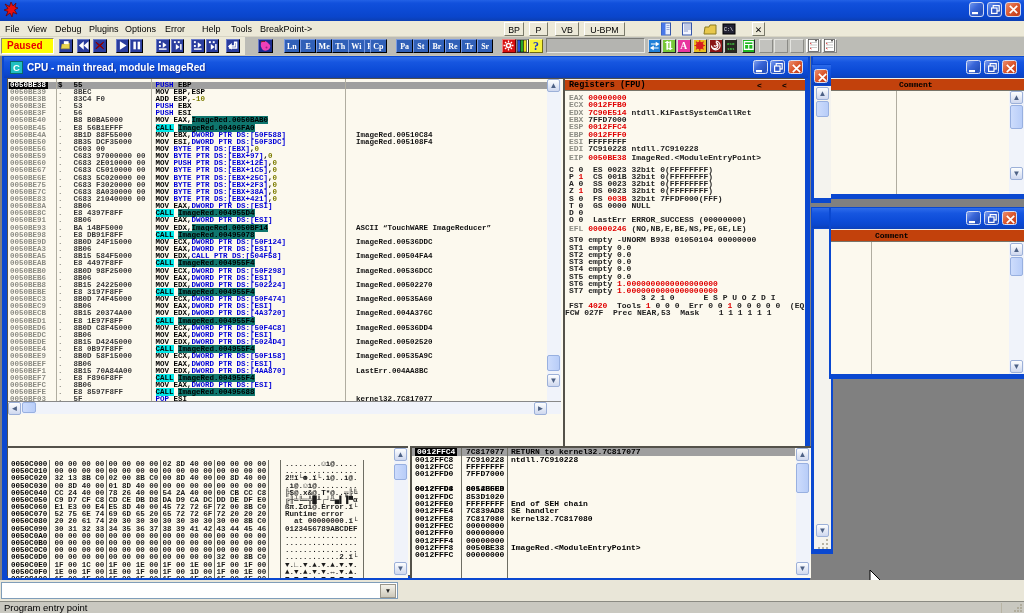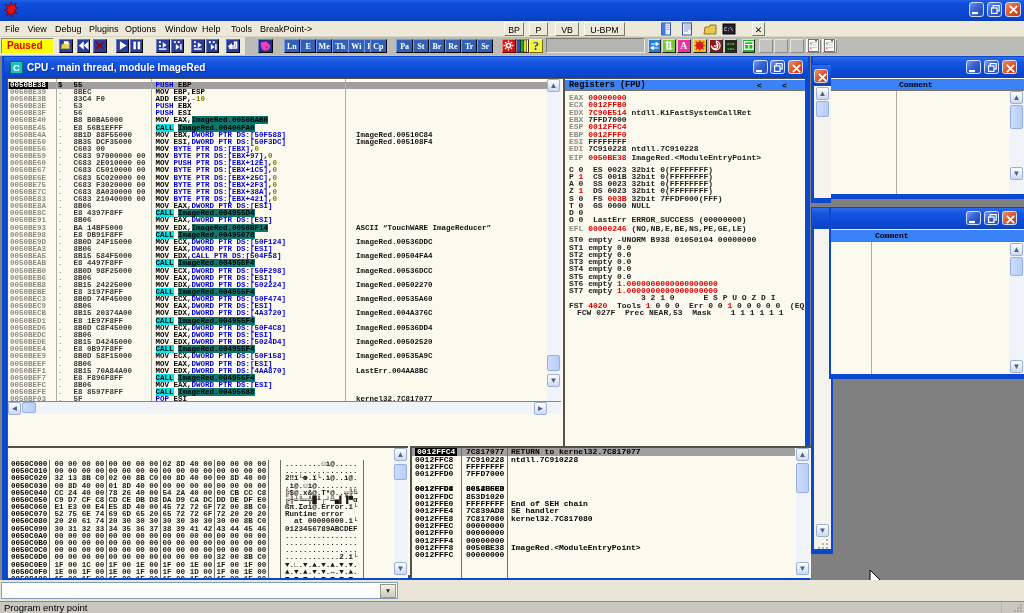--- a/index.html
+++ b/index.html
@@ -16,21 +16,21 @@
 #tbar{left:0;top:37px;width:1024px;height:19px;background:#ece9d8;border-bottom:1px solid #c8c5b4}
 #paused{position:absolute;left:1px;top:1px;width:53px;height:16px;background:#ffff00;border:1px solid;border-color:#8a8878 #fff #fff #8a8878;color:#e80000;font:bold 10px/14px "Liberation Sans",sans-serif;padding-left:5px}
 .tb{position:absolute;top:1.5px;height:14.5px;display:flex;align-items:center;justify-content:center;border:1px solid #000;border-color:#6a7ac8 #000 #000 #6a7ac8}
 .lb{position:absolute;top:1.5px;width:16.5px;height:14.5px;background:#3060b8;border:1px solid #000;border-color:#7a9ae0 #000 #000 #7a9ae0;color:#fff;font:bold 8px/13px "Liberation Serif",serif;text-align:center}
 
 #mdi{left:0;top:56px;width:1024px;height:524px;background:#808080}
 
 .wtitle{position:absolute;height:21px;background:linear-gradient(to bottom,#2e6ceb 0%,#1656e0 25%,#0d4cd8 60%,#0b46cc 85%,#0d40b8 100%)}
 .wbtn{position:absolute;width:15px;height:13.5px;border-radius:2.5px;border:1px solid #d8e0f4;background:linear-gradient(135deg,#7e9fee 0%,#3a66d8 40%,#2550bc 80%,#3a66d8 100%)}
 .wbtn.close{background:linear-gradient(135deg,#eb8f70 0%,#dd5c32 45%,#c6401c 85%,#d95e36 100%)}
-.colhdr{position:absolute;background:#3b82f6;border-top:1px solid #f2f0e8;border-bottom:1px solid #77756a;color:#000;font:bold 8px/11px "Liberation Mono",monospace}
+.colhdr{position:absolute;background:#c2410c;border-top:1px solid #f2f0e8;border-bottom:1px solid #77756a;color:#000;font:bold 8px/11px "Liberation Mono",monospace}
 
 #cpu{left:2px;top:56px;width:808px;height:524px;background:#0a48d0}
 #cpu .client{position:absolute;left:5px;top:22px;width:797px;height:498px;background:#fcf9ee;border:1px solid #54524a}
 
 .pane{position:absolute;background:#fcf9ee;overflow:hidden}
 
 #disasm{left:0px;top:0px;width:553px;height:322px}
 .dr{position:absolute;left:0;height:7.25px;font:bold 7.5px/7.4px "Liberation Mono",monospace;white-space:pre;color:#000}
 .sel{position:absolute;left:0;width:553px;height:7.3px;background:#9f9f9f}
 .ac{position:absolute;left:2px;color:#8c8c84}
@@ -93,21 +93,21 @@
         <path d="M0.8 0.8 L8.2 8.2 M8.2 0.8 L0.8 8.2" stroke="#fff" stroke-width="1.7"></path>
       </svg>
     </div>
 </div>
 <div class="abs" id="menu">
 <div class="mi" style="left:5px">File</div>
 <div class="mi" style="left:27.5px">View</div>
 <div class="mi" style="left:55px">Debug</div>
 <div class="mi" style="left:89px">Plugins</div>
 <div class="mi" style="left:125px">Options</div>
-<div class="mi" style="left:165px">Window</div>
+<div class="mi" style="left:165px">Error</div>
 <div class="mi" style="left:202px">Help</div>
 <div class="mi" style="left:231px">Tools</div>
 <div class="mi" style="left:260px">BreakPoint-&gt;</div>
 <div class="mbtn" style="left:504px;width:20px">BP</div>
 <div class="mbtn" style="left:529px;width:19px">P</div>
 <div class="mbtn" style="left:555px;width:24px">VB</div>
 <div class="mbtn" style="left:584px;width:41px">U-BPM</div>
 <svg class="micon" style="left:659px" width="14" height="14">
       <rect x="2.5" y="1" width="9" height="12" fill="#e8eeff" stroke="#3355aa"></rect>
       <rect x="2.5" y="1" width="4" height="12" fill="#4a78e8"></rect>
@@ -491,21 +491,21 @@
 <div class="rr" style="top:157.4px;left:4px"><span class="k">ST0 empty -UNORM B938 01050104 00000000</span></div>
 <div class="rr" style="top:164.7px;left:4px"><span class="k">ST1 empty 0.0</span></div>
 <div class="rr" style="top:171.9px;left:4px"><span class="k">ST2 empty 0.0</span></div>
 <div class="rr" style="top:179.2px;left:4px"><span class="k">ST3 empty 0.0</span></div>
 <div class="rr" style="top:186.4px;left:4px"><span class="k">ST4 empty 0.0</span></div>
 <div class="rr" style="top:193.7px;left:4px"><span class="k">ST5 empty 0.0</span></div>
 <div class="rr" style="top:200.9px;left:4px"><span class="k">ST6 empty </span><span class="r">1.0000000000000000000</span></div>
 <div class="rr" style="top:208.2px;left:4px"><span class="k">ST7 empty </span><span class="r">1.0000000000000000000</span></div>
 <div class="rr" style="top:215.4px;left:4px"><span class="k">               3 2 1 0      E S P U O Z D I</span></div>
 <div class="rr" style="top:222.7px;left:4px"><span class="k">FST </span><span class="r">4020</span><span class="k">  Tools </span><span class="r">1</span><span class="k"> 0 0 0  Err 0 0 </span><span class="r">1</span><span class="k"> 0 0 0 0 0  (EQ)</span></div>
-<div class="rr" style="top:229.9px;left:12px"><span class="k">FCW </span><span class="k">027F</span><span class="k">  Prec NEAR,53  Mask    1 1 1 1 1 1</span></div>
+<div class="rr" style="top:229.9px;left:0"><span class="k">FCW </span><span class="k">027F</span><span class="k">  Prec NEAR,53  Mask    1 1 1 1 1 1</span></div>
 </div>
 <div class="pane" id="dump">
 <div class="xr" style="top:13.0px"><span class="xa">0050C000</span><span class="xg" style="left:46.5px">00 00 00 00</span><span class="xg" style="left:100.5px">00 00 00 00</span><span class="xg" style="left:154.5px">02 8D 40 00</span><span class="xg" style="left:208.5px">00 00 00 00</span><span class="xs">........☺ì@.....</span></div>
 <div class="xr" style="top:20.2px"><span class="xa">0050C010</span><span class="xg" style="left:46.5px">00 00 00 00</span><span class="xg" style="left:100.5px">00 00 00 00</span><span class="xg" style="left:154.5px">00 00 00 00</span><span class="xg" style="left:208.5px">00 00 00 00</span><span class="xs">................</span></div>
 <div class="xr" style="top:27.4px"><span class="xa">0050C020</span><span class="xg" style="left:46.5px">32 13 8B C0</span><span class="xg" style="left:100.5px">02 00 8B C0</span><span class="xg" style="left:154.5px">00 8D 40 00</span><span class="xg" style="left:208.5px">00 8D 40 00</span><span class="xs">2‼ï└☻.ï└.ì@..ì@.</span></div>
 <div class="xr" style="top:34.5px"><span class="xa">0050C030</span><span class="xg" style="left:46.5px">00 8D 40 00</span><span class="xg" style="left:100.5px">01 8D 40 00</span><span class="xg" style="left:154.5px">00 00 00 00</span><span class="xg" style="left:208.5px">00 00 00 00</span><span class="xs">.ì@.☺ì@.........</span></div>
 <div class="xr" style="top:41.7px"><span class="xa">0050C040</span><span class="xg" style="left:46.5px">CC 24 40 00</span><span class="xg" style="left:100.5px">78 26 40 00</span><span class="xg" style="left:154.5px">54 2A 40 00</span><span class="xg" style="left:208.5px">00 CB CC C8</span><span class="xs">╠$@.x&amp;@.T*@..╦╠╚</span></div>
 <div class="xr" style="top:48.9px"><span class="xa">0050C050</span><span class="xg" style="left:46.5px">C9 D7 CF C8</span><span class="xg" style="left:100.5px">CD CE DB D8</span><span class="xg" style="left:154.5px">DA D9 CA DC</span><span class="xg" style="left:208.5px">DD DE DF E0</span><span class="xs">╔╫╧╚═╬█╨┌┘╩▄▌▐▀α</span></div>
 <div class="xr" style="top:56.1px"><span class="xa">0050C060</span><span class="xg" style="left:46.5px">E1 E3 00 E4</span><span class="xg" style="left:100.5px">E5 8D 40 00</span><span class="xg" style="left:154.5px">45 72 72 6F</span><span class="xg" style="left:208.5px">72 00 8B C0</span><span class="xs">ßπ.Σσì@.Error.ï└</span></div>
 <div class="xr" style="top:63.3px"><span class="xa">0050C070</span><span class="xg" style="left:46.5px">52 75 6E 74</span><span class="xg" style="left:100.5px">69 6D 65 20</span><span class="xg" style="left:154.5px">65 72 72 6F</span><span class="xg" style="left:208.5px">72 20 20 20</span><span class="xs">Runtime error</span></div>

